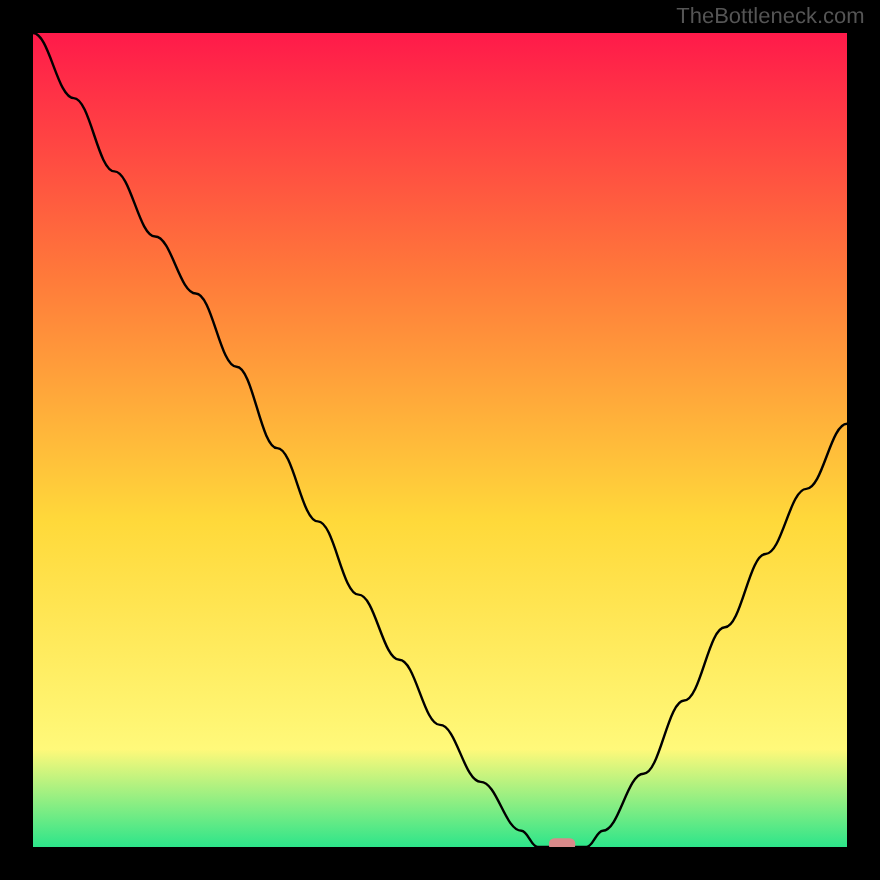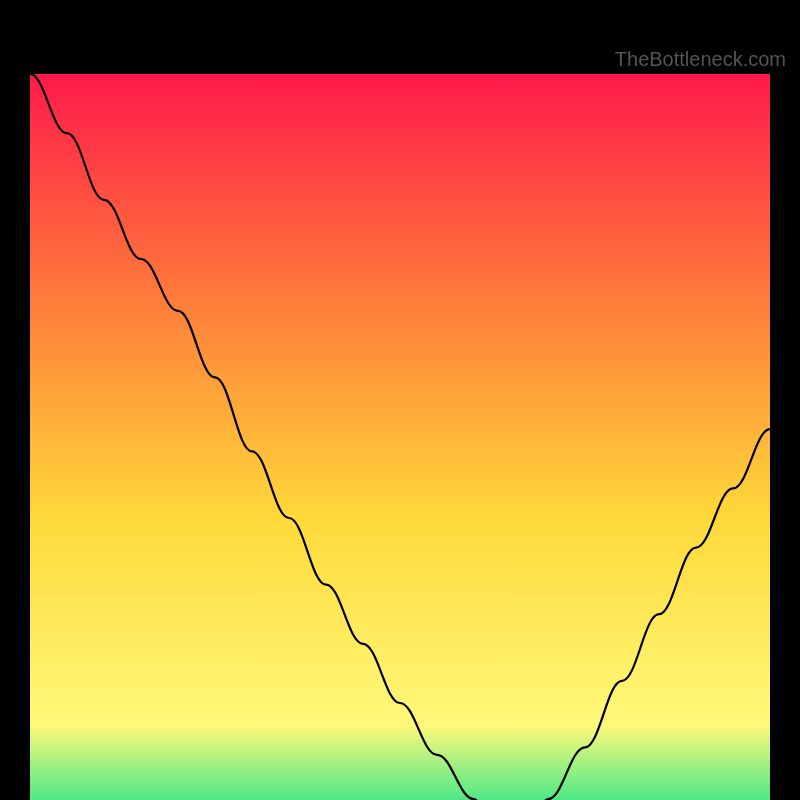--- a/index.html
+++ b/index.html
@@ -7,21 +7,20 @@
     padding: 0;
     width: 800px;
     height: 800px;
     background: #000;
     font-family: Arial, sans-serif;
   }
   .chart-container {
     position: relative;
     width: 800px;
     height: 580px;
-    margin-top: 44px;
   }
   .watermark {
     position: absolute;
     top: 4px;
     right: 14px;
     color: #555;
     font-size: 20px;
     font-weight: 500;
     z-index: 10;
   }

